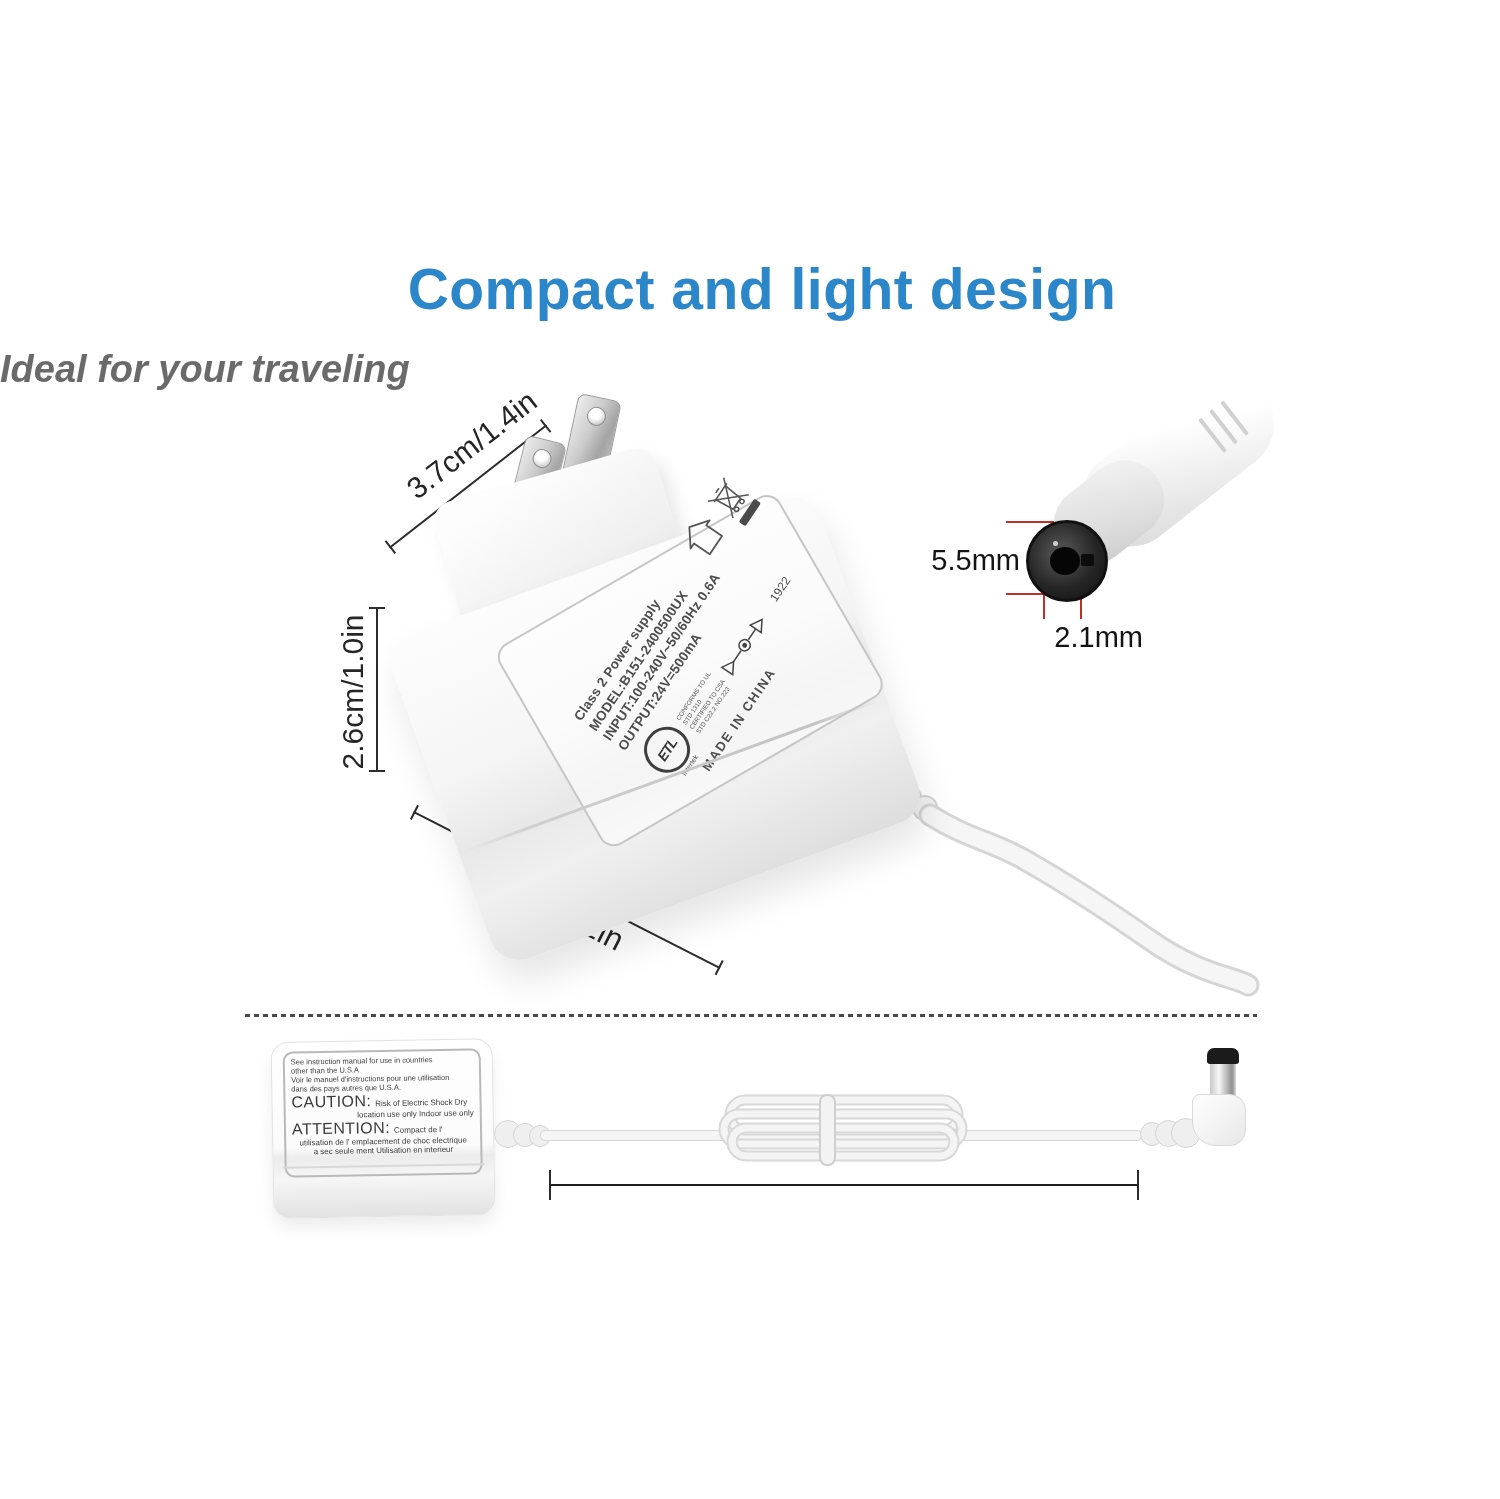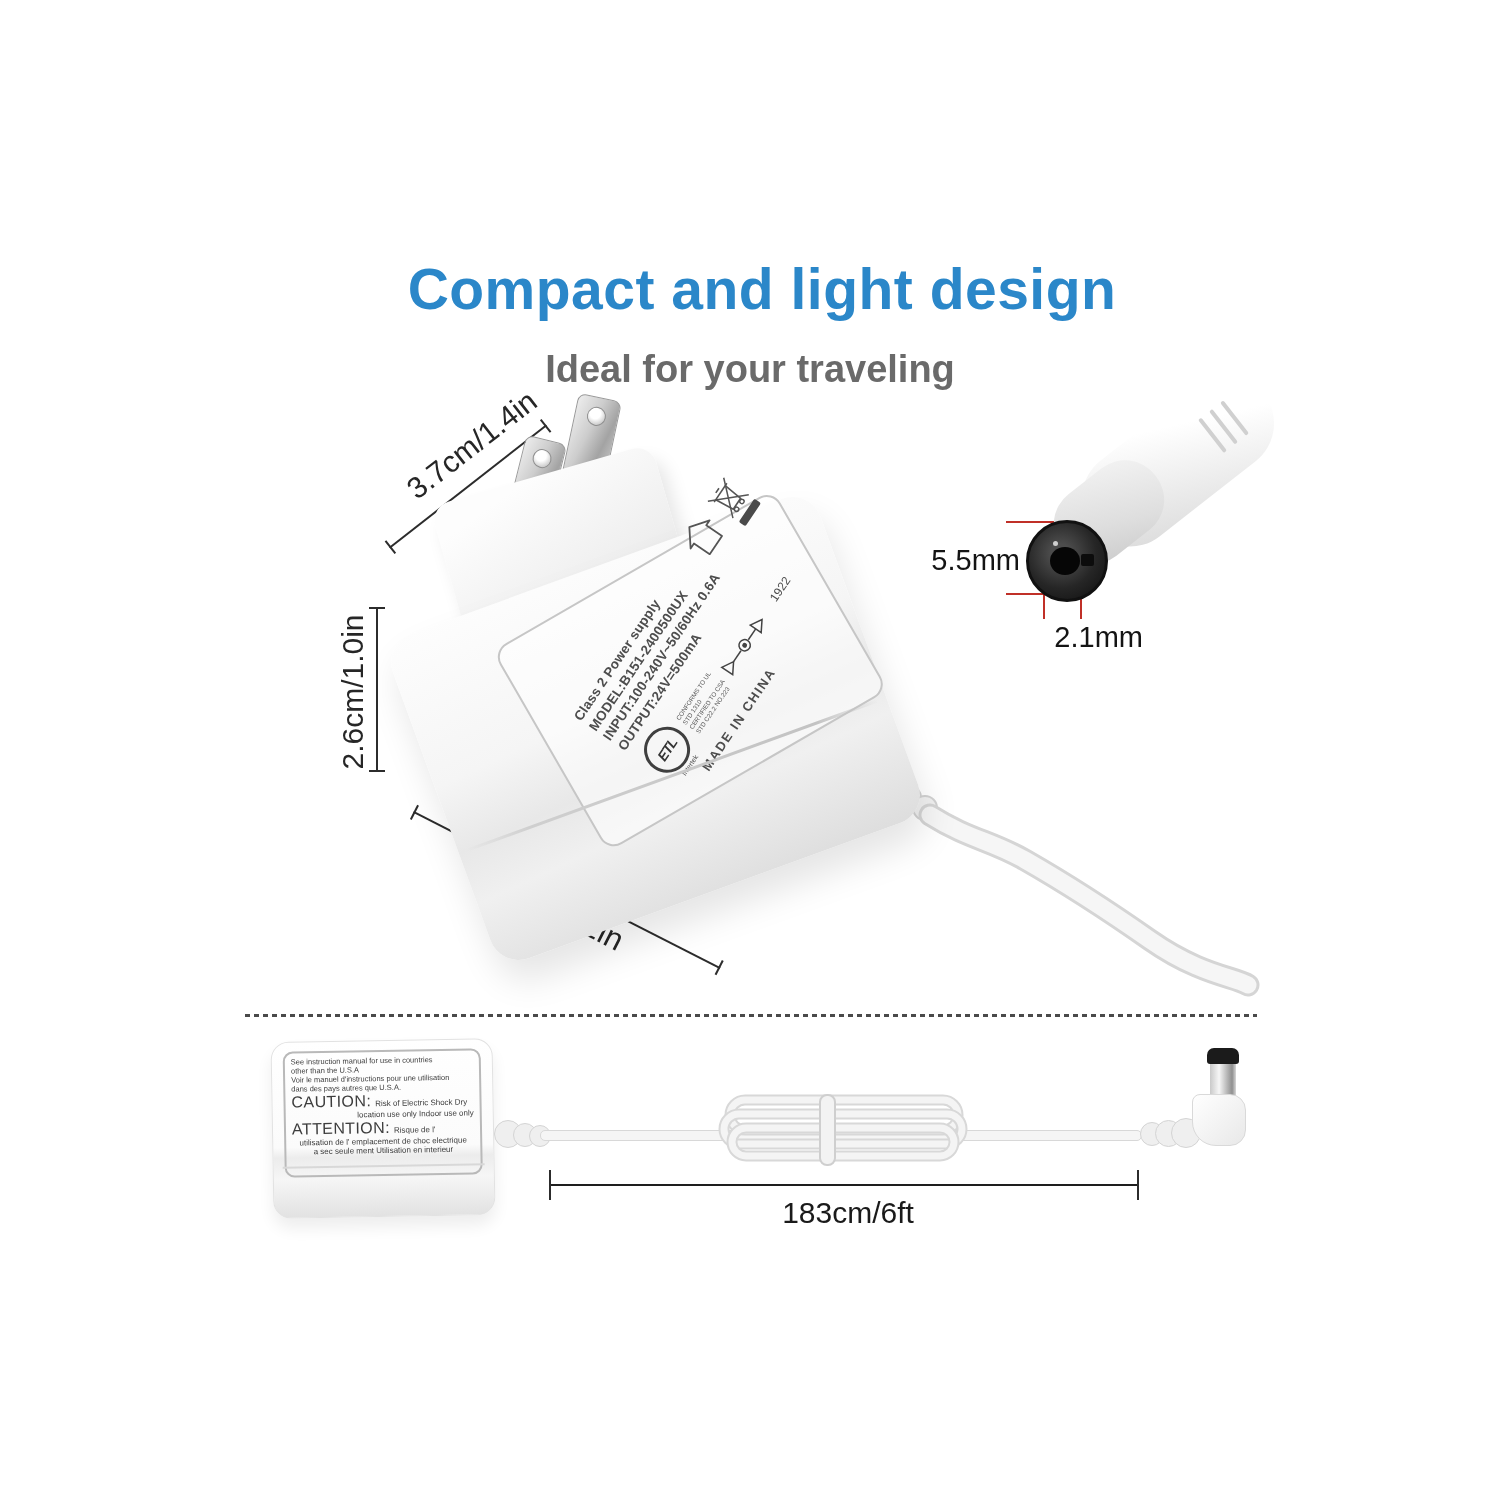--- a/index.html
+++ b/index.html
@@ -3,22 +3,22 @@
 <meta charset="utf-8">
 <style>
   html,body{margin:0;padding:0;background:#fff;}
   .canvas{position:relative;width:1500px;height:1499px;background:#ffffff;overflow:hidden;
           font-family:"Liberation Sans", sans-serif;}
   .abs{position:absolute;}
 
   
   .title{position:absolute;top:256px;left:12px;width:100%;text-align:center;
          font-size:57px;font-weight:bold;color:#2b87c9;letter-spacing:0.5px;}
-  .subtitle{position:absolute;top:348px;left:0;width:100%;text-align:center;
-         font-size:38px;font-weight:bold;color:#6a6a6a;}
+  .subtitle{position:absolute;top:348px;left:0;width:100%;text-align:left;
+         font-size:38px;font-weight:bold;color:#6a6a6a;font-style:italic;}
 
   
   .hline{position:absolute;background:#2c2c2c;height:2px;}
   .hline::before,.hline::after{content:"";position:absolute;width:2px;height:16px;background:#2c2c2c;top:-7px;}
   .hline::before{left:0;}.hline::after{right:0;}
   .vline{position:absolute;background:#2c2c2c;width:2px;}
   .vline::before,.vline::after{content:"";position:absolute;height:2px;width:16px;background:#2c2c2c;left:-7px;}
   .vline::before{top:0;}.vline::after{bottom:0;}
   .bigticks::before,.bigticks::after{height:30px;top:-14px;}
   .dimlabel{position:absolute;color:#262626;font-size:30px;font-weight:500;text-align:center;}
@@ -208,21 +208,21 @@
       <div class="cpanel-line">other than the U.S.A</div>
       <div class="cpanel-line">Voir le manuel d'instructions pour une utilisation</div>
       <div class="cpanel-line">dans des pays autres que U.S.A.</div>
       <div class="cpanel-row">
         <span class="big-word">CAUTION:</span>
         <span class="small-after">Risk of Electric Shock Dry</span>
       </div>
       <div class="cpanel-right">location use only Indoor use only</div>
       <div class="cpanel-row">
         <span class="big-word">ATTENTION:</span>
-        <span class="small-after">Risque de l'</span>
+        <span class="small-after">Compact de l'</span>
       </div>
       <div class="cpanel-center">utilisation de l' emplacement de choc electrique</div>
       <div class="cpanel-center">a sec seule ment Utilisation en interieur</div>
     </div>
   </div>
 
   <div class="relief" style="left:494px;top:1120px;width:26px;height:26px;"></div>
   <div class="relief" style="left:513px;top:1123px;width:22px;height:22px;"></div>
   <div class="relief" style="left:529px;top:1125px;width:20px;height:20px;"></div>
   <div class="bcable"></div>
@@ -238,15 +238,14 @@
   </svg>
 
   <div class="relief" style="left:1140px;top:1122px;width:22px;height:22px;"></div>
   <div class="relief" style="left:1155px;top:1120px;width:25px;height:25px;"></div>
   <div class="relief" style="left:1171px;top:1118px;width:28px;height:28px;"></div>
   <div class="bplug-body"></div>
   <div class="bplug-barrel"></div>
   <div class="bplug-tip"></div>
 
   <div class="hline bigticks" style="left:549px;top:1184px;width:590px;background:#1e1e1e;"></div>
-  <div class="dimlabel" style="left:698px;top:1196px;width:300px;color:#1a1a1a;">183cm/6ft</div>
 
 </div>
 
 </body></html>

